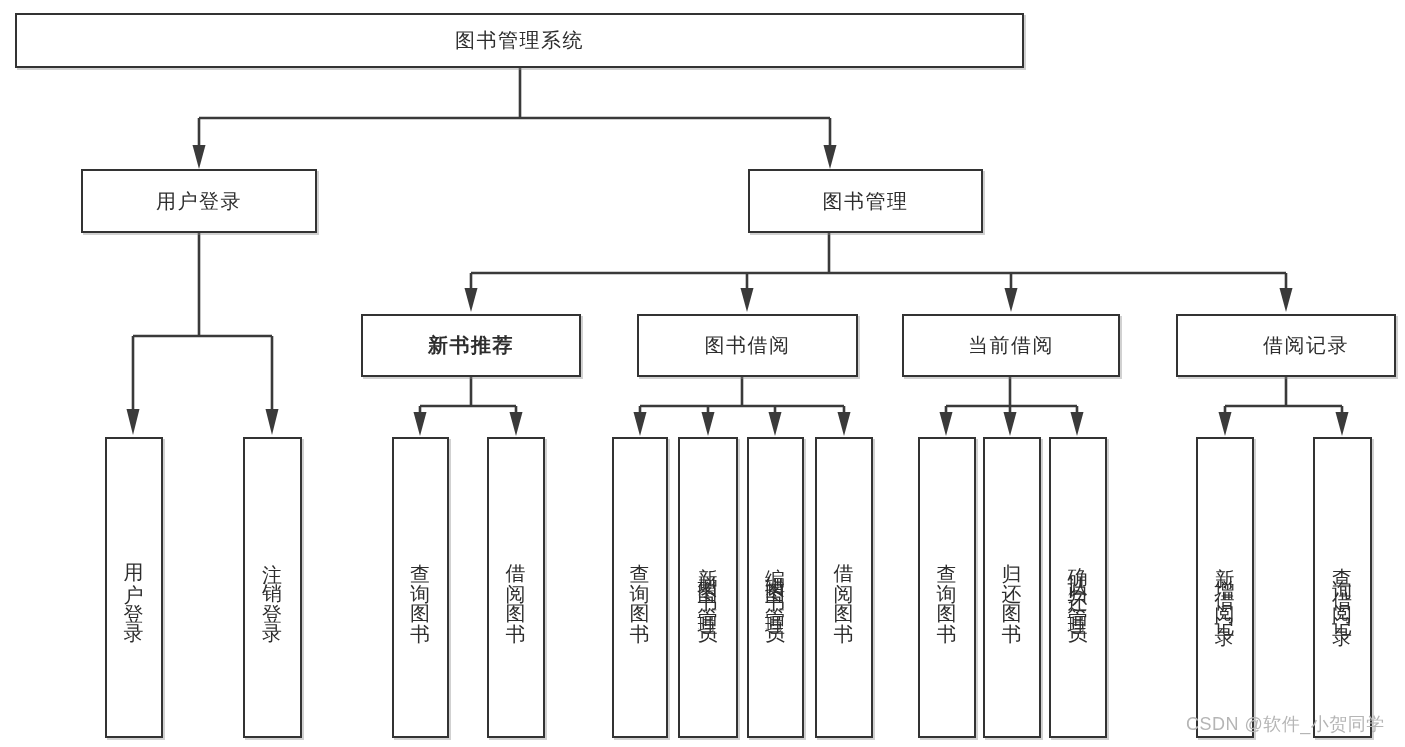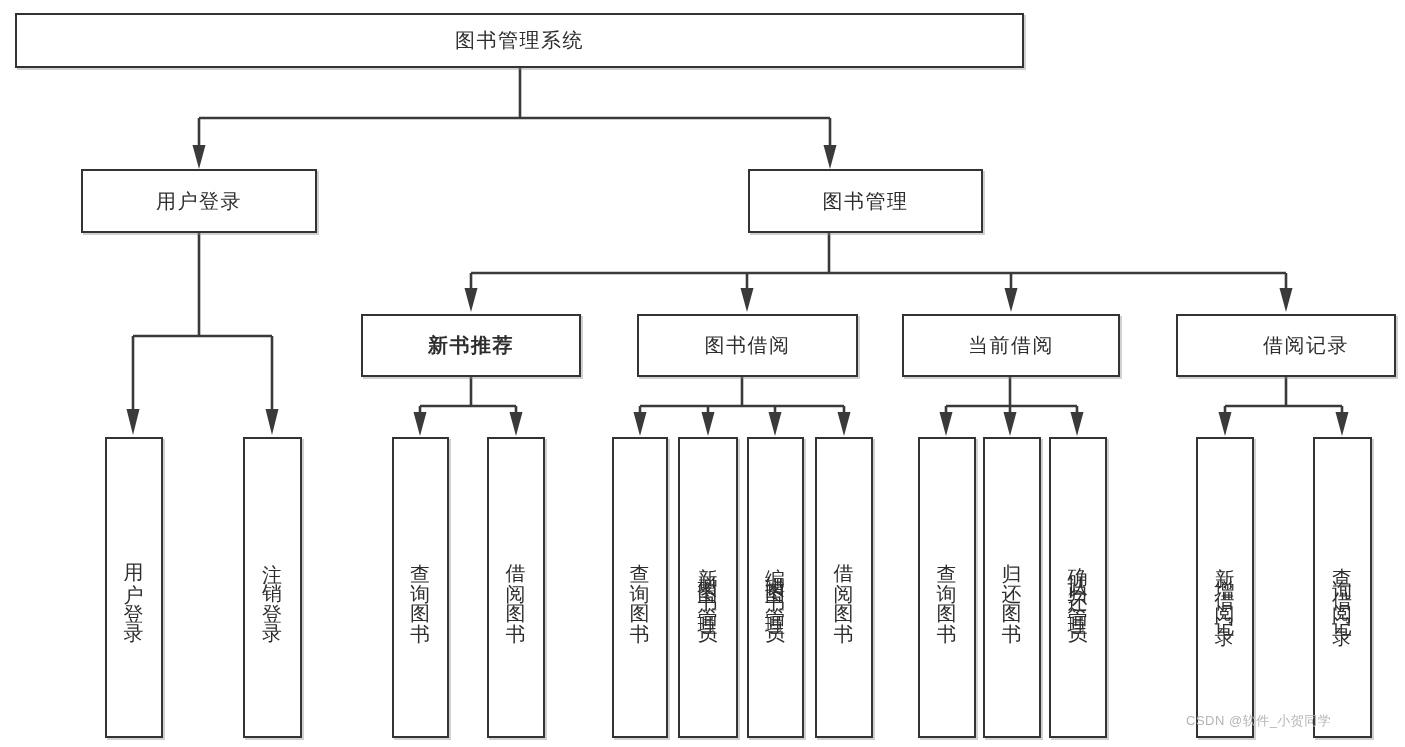--- a/index.html
+++ b/index.html
@@ -18,21 +18,21 @@
     box-shadow:2px 2px 0 rgba(140,140,140,.40);
   }
   .vbox span{
     writing-mode:vertical-rl;text-orientation:mixed;
     letter-spacing:20px;line-height:1;
   }
   .vbox.sp-med span{letter-spacing:12px;}
   .vbox.sp-tight span{letter-spacing:8px;}
   .watermark{
     position:absolute;left:1186px;top:712px;z-index:5;
-    font-size:13px;letter-spacing:.5px;white-space:nowrap;
+    font-size:18px;letter-spacing:.5px;white-space:nowrap;
     color:var(--watermark,#b5b5b5);
   }
 </style>
 </head>
 <body>
 
 <div class="stage">
 
   <svg class="wires" viewBox="0 0 1405 747">
     <g>

